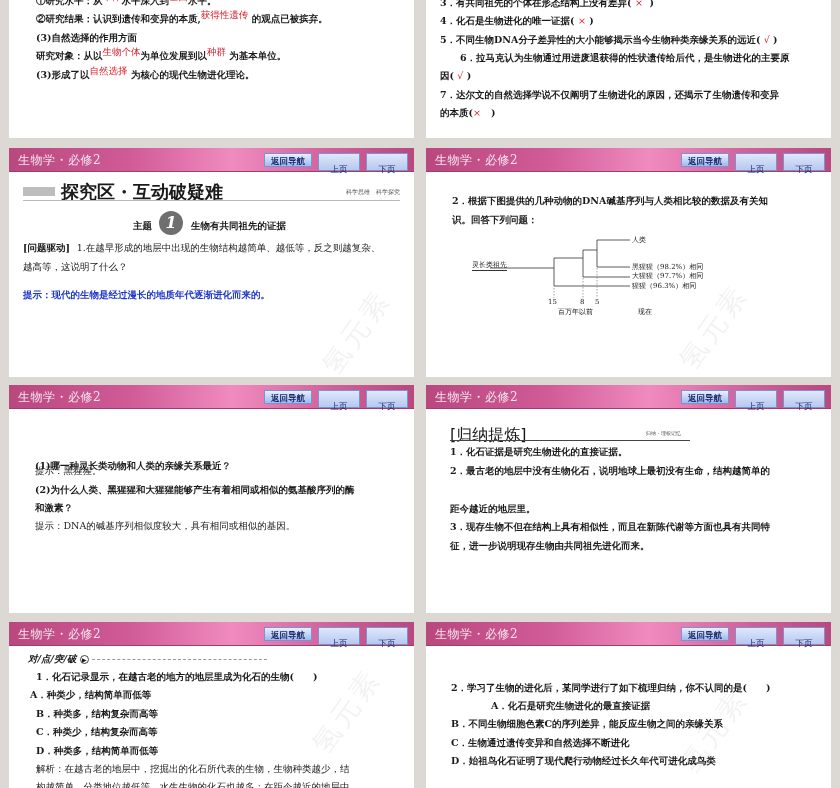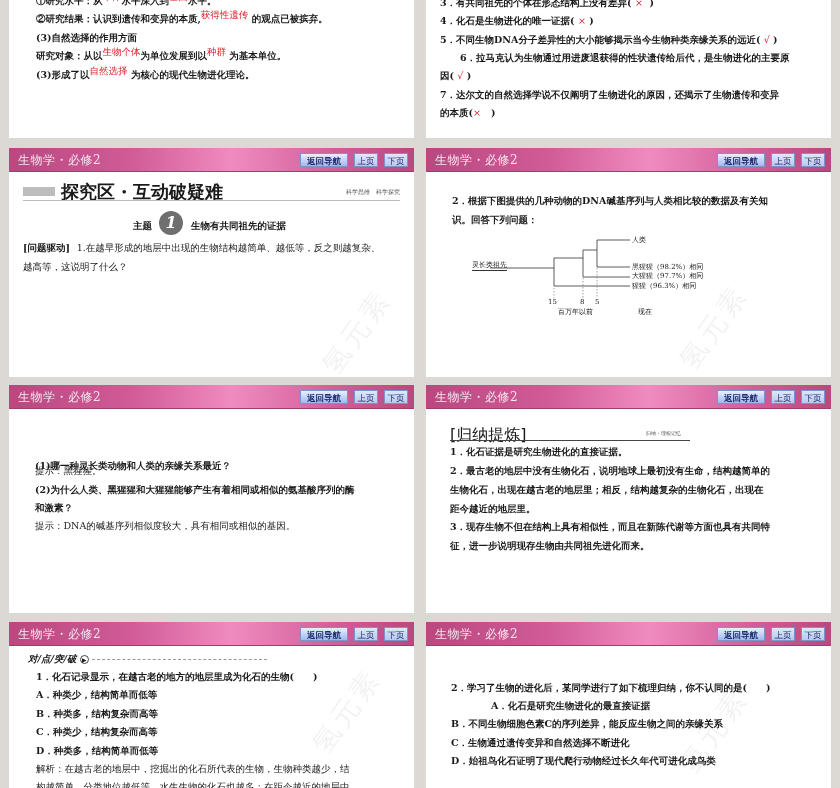--- a/index.html
+++ b/index.html
@@ -7,21 +7,21 @@
   body { background: #dcd8d3; position: relative; font-family: "DejaVu Serif", "Liberation Serif", serif; color: #1a1a1a; }
   .slide { position: absolute; background: #fff; overflow: hidden; }
   .hdr { position: absolute; left: 0; right: 0; top: 0; height: 24px;
     background: linear-gradient(180deg, #c25d92 0%, #e07ab0 45%, #c04f89 100%);
     background: linear-gradient(90deg, #b9487f 0%, #d05b97 30%, #f08bbf 55%, #d0609a 80%, #b9487f 100%);
     border-bottom: 1px solid #a13c70; }
   .hdr .t { position: absolute; left: 9px; top: 4px; font-size: 12px; color: #f7e6ef; font-family: "DejaVu Serif", serif; letter-spacing: 0.5px; }
   .hdr .btns { position: absolute; right: 6px; top: 5px; display: flex; gap: 6px; }
   .hdr .b { height: 14px; font-size: 8.5px; line-height: 14px; padding: 0 6px; color: #1e2b6b; font-weight: bold;
     background: linear-gradient(180deg, #e8f0ff 0%, #9fb9ee 100%); border: 1px solid #7a93cf; cursor: pointer; }
-  .hdr .b.sm { width: 24px; text-align: center; padding: 0; font-weight: normal; background: linear-gradient(180deg, #dfe8fb 0%, #b7c8ef 100%); }
+  .hdr .b.sm { width: 42px; text-align: center; padding: 8px; font-weight: normal; background: linear-gradient(180deg, #dfe8fb 0%, #b7c8ef 100%); }
   .txt { position: absolute; font-size: 9.5px; font-weight: bold; line-height: 18px; white-space: nowrap; }
   .red { color: #d8202a; font-weight: normal; font-size: 9.5px; position: relative; top: -4px; }
   .mark { color: #d8202a; font-weight: normal; }
   .blue { color: #1e36c9; }
   .wm { position: absolute; font-family: "DejaVu Sans", sans-serif; font-size: 28px; color: rgba(0,0,0,0.05); transform: rotate(-55deg); white-space: nowrap; letter-spacing: 4px; pointer-events: none; }
 </style>
 </head>
 <body>
 
 <div class="slide" style="left:9px; top:0; width:405px; height:138px;">
@@ -73,20 +73,21 @@
   <div style="position:absolute; left:52px; top:32px; font-size:18px; font-weight:bold; font-family:'DejaVu Sans',sans-serif;">探究区・互动破疑难</div>
   <div style="position:absolute; right:14px; top:40px; font-size:6px; color:#555;">科学思维　科学探究</div>
   <div style="position:absolute; left:14px; right:14px; top:52px; height:1px; background:#bbb;"></div>
   <div style="position:absolute; left:124px; top:72px; font-size:9.5px; font-weight:bold;">主题</div>
   <div style="position:absolute; left:150px; top:63px; width:24px; height:24px; border-radius:50%; background:#6f6f6f; color:#fff; font-size:16px; font-weight:bold; font-style:italic; text-align:center; line-height:24px;">1</div>
   <div style="position:absolute; left:182px; top:72px; font-size:9.5px; font-weight:bold;">生物有共同祖先的证据</div>
   <div class="txt" style="left:14px; top:91px;">
     <span>[问题驱动]</span>&nbsp;&nbsp;<span style="font-weight:normal;">1.在越早形成的地层中出现的生物结构越简单、越低等，反之则越复杂、</span>
   </div>
   <div class="txt" style="left:14px; top:110px; font-weight:normal;">越高等，这说明了什么？</div>
+  <div class="txt blue" style="left:14px; top:138px;">提示：现代的生物是经过漫长的地质年代逐渐进化而来的。</div>
   <div class="wm" style="left:300px; top:165px;">氢元素</div>
 </div>
 
 <div class="slide" style="left:426px; top:148px; width:405px; height:229px;">
   <div class="hdr">
     <span class="t">生物学・必修2</span>
     <div class="btns">
       <span class="b">返回导航</span>
       <span class="b sm">上页</span>
       <span class="b sm">下页</span>
@@ -152,42 +153,41 @@
       <span class="b">返回导航</span>
       <span class="b sm">上页</span>
       <span class="b sm">下页</span>
     </div>
   </div>
   <div style="position:absolute; left:24px; top:40px; font-size:16px; font-family:'DejaVu Sans',sans-serif;">[归纳提炼]</div>
   <div style="position:absolute; left:220px; top:45px; font-size:5px; color:#555;">归纳・理根记忆</div>
   <div style="position:absolute; left:24px; top:55px; width:240px; height:1px; background:#444;"></div>
   <div class="txt" style="left:24px; top:58px;">1．化石证据是研究生物进化的直接证据。</div>
   <div class="txt" style="left:24px; top:77px;">2．最古老的地层中没有生物化石，说明地球上最初没有生命，结构越简单的</div>
-  <div class="txt" style="left:24px; top:96px;">生物化石，出现在越古老的地层里；相反，结构越复杂的生物化石，出现在</div>
   <div class="txt" style="left:24px; top:115px;">距今越近的地层里。</div>
   <div class="txt" style="left:24px; top:133px;">3．现存生物不但在结构上具有相似性，而且在新陈代谢等方面也具有共同特</div>
   <div class="txt" style="left:24px; top:152px;">征，进一步说明现存生物由共同祖先进化而来。</div>
 </div>
 
 <div class="slide" style="left:9px; top:622px; width:405px; height:166px;">
   <div class="hdr">
     <span class="t">生物学・必修2</span>
     <div class="btns">
       <span class="b">返回导航</span>
       <span class="b sm">上页</span>
       <span class="b sm">下页</span>
     </div>
   </div>
   <div class="txt" style="left:19px; top:28px; font-style:italic;">
     <span>对/点/突/破</span>
     <span style="display:inline-block; width:9px; height:9px; border:1px solid #444; border-radius:50%; font-size:6px; line-height:7px; text-align:center; font-style:normal; vertical-align:middle;">▶</span>
     <span style="display:inline-block; width:175px; border-top:1px dashed #999; vertical-align:middle;"></span>
   </div>
   <div class="txt" style="left:27px; top:46px;">1．化石记录显示，在越古老的地方的地层里成为化石的生物(　　)</div>
-  <div class="txt" style="left:27px; top:64px;">A．种类少，结构简单而低等</div>
+  <div class="txt" style="left:21px; top:64px;">A．种类少，结构简单而低等</div>
   <div class="txt" style="left:27px; top:83px;">B．种类多，结构复杂而高等</div>
   <div class="txt" style="left:27px; top:101px;">C．种类少，结构复杂而高等</div>
   <div class="txt" style="left:27px; top:120px;">D．种类多，结构简单而低等</div>
   <div class="txt" style="left:27px; top:138px; font-weight:normal;">解析：在越古老的地层中，挖掘出的化石所代表的生物，生物种类越少，结</div>
   <div class="txt" style="left:27px; top:156px; font-weight:normal;">构越简单，分类地位越低等，水生生物的化石也越多；在距今越近的地层中，</div>
   <div class="wm" style="left:290px; top:70px;">氢元素</div>
 </div>
 
 <div class="slide" style="left:426px; top:622px; width:405px; height:166px;">
   <div class="hdr">

